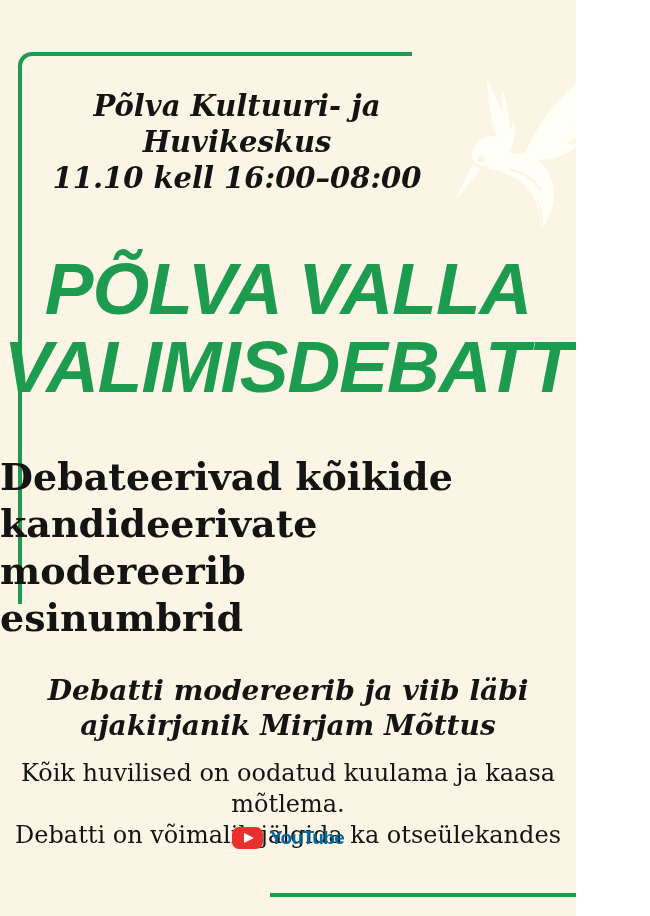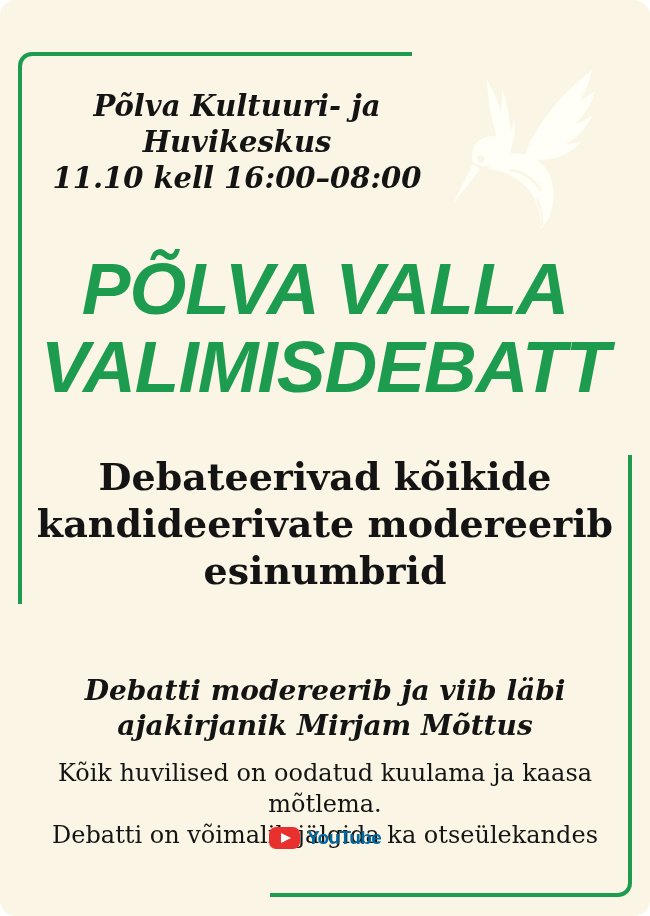--- a/index.html
+++ b/index.html
@@ -1,19 +1,19 @@
 <!DOCTYPE html>
 <html><head>
 <meta charset="utf-8">
 <style>
   html,body{margin:0;padding:0;}
   body{width:650px;height:916px;font-family:"DejaVu Serif", serif;}
   .poster{
-    position:relative;width:650px;height:916px;overflow:hidden;
-    background:#FAF5E4;color:#141414;border-radius:16px;
+    position:relative;width:576px;height:916px;overflow:hidden;
+    background:#FAF5E4;color:#141414;
   }
   
   .bracket-tl{
     position:absolute;left:18px;top:52px;width:390px;height:548px;
     border-top:4px solid #1D9C50;border-left:4px solid #1D9C50;
     border-top-left-radius:14px;
   }
   .bracket-br{
     position:absolute;left:270px;top:455px;width:358px;height:438px;
     border-bottom:4px solid #1D9C50;border-right:4px solid #1D9C50;
@@ -27,21 +27,21 @@
   }
   .title{
     position:absolute;left:0;right:0;top:250px;margin:0;
     text-align:center;
     font-family:"Liberation Sans", sans-serif;
     font-weight:800;font-size:73px;line-height:78px;
     letter-spacing:-1px;color:#1D9C50;font-style:italic;
   }
   .subtitle{
     position:absolute;left:0;right:0;top:453px;
-    text-align:center;font-weight:bold;
+    font-weight:bold;
     font-size:38px;line-height:47px;color:#141414;
   }
   .moderator{
     position:absolute;left:0;right:0;top:645px;
     text-align:center;font-style:italic;font-weight:bold;
     font-size:28px;line-height:35px;color:#141414;margin-top:28px;
   }
   .info{
     position:absolute;left:0;right:0;top:758px;
     text-align:center;font-size:24px;line-height:31px;color:#141414;

